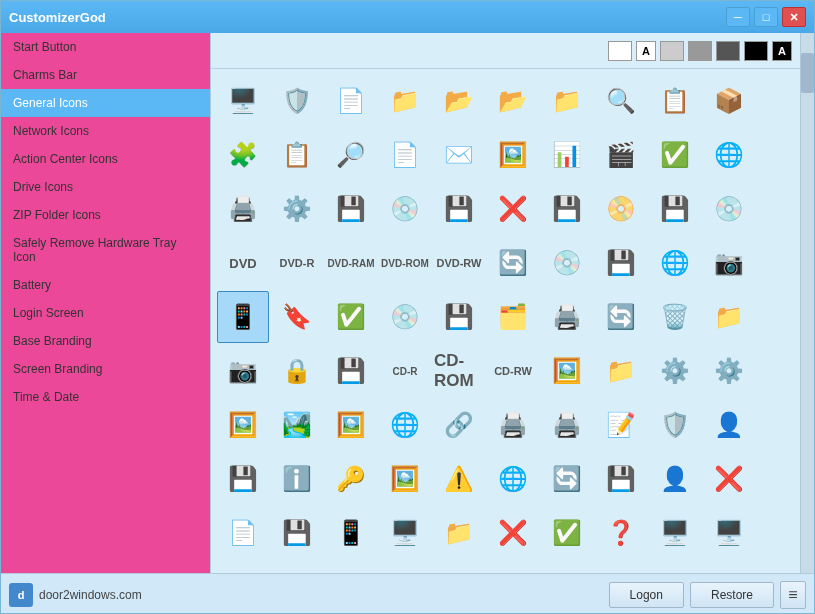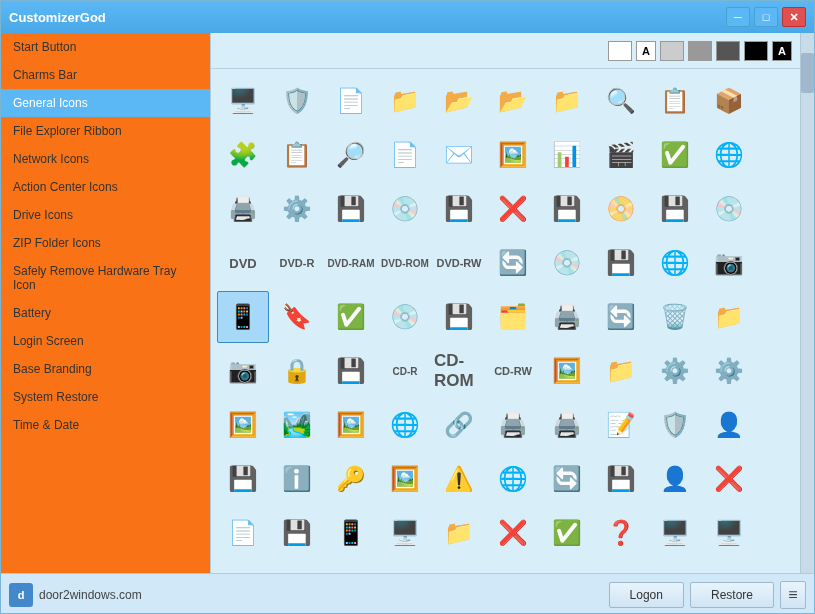--- a/index.html
+++ b/index.html
@@ -48,21 +48,21 @@
     .tb-btn.close { background: #e05050; border: 1px solid #c03030; }
 
     .main-area {
       display: flex;
       height: calc(614px - 32px - 42px);
       background: #d8eef8;
     }
 
     .sidebar {
       width: 210px;
-      background: #f97316;
+      background: #ec4899;
       border-right: 1px solid #b0ccdc;
       overflow-y: auto;
       flex-shrink: 0;
     }
     .sidebar-item {
       padding: 7px 12px;
       cursor: pointer;
       color: #333;
       font-size: 12px;
       border-bottom: none;
@@ -214,30 +214,29 @@
     <div class="tb-btn close">✕</div>
   </div>
 </div>
 
 <div class="main-area">
 
   <div class="sidebar">
     <div class="sidebar-item">Start Button</div>
     <div class="sidebar-item">Charms Bar</div>
     <div class="sidebar-item active">General Icons</div>
-    <div class="sidebar-item">File Explorer Ribbon</div>
     <div class="sidebar-item">Network Icons</div>
     <div class="sidebar-item">Action Center Icons</div>
     <div class="sidebar-item">Drive Icons</div>
     <div class="sidebar-item">ZIP Folder Icons</div>
     <div class="sidebar-item">Safely Remove Hardware Tray Icon</div>
     <div class="sidebar-item">Battery</div>
     <div class="sidebar-item">Login Screen</div>
     <div class="sidebar-item">Base Branding</div>
-    <div class="sidebar-item">System Restore</div>
+    <div class="sidebar-item">Screen Branding</div>
     <div class="sidebar-item">Time &amp; Date</div>
   </div>
 
   <div class="content-area">
 
     <div class="toolbar">
       <div class="toolbar-swatch" style="background:#ffffff;"></div>
       <div class="toolbar-label" style="background:white;color:black;">A</div>
       <div class="toolbar-swatch" style="background:#cccccc;"></div>
       <div class="toolbar-swatch" style="background:#999999;"></div>

